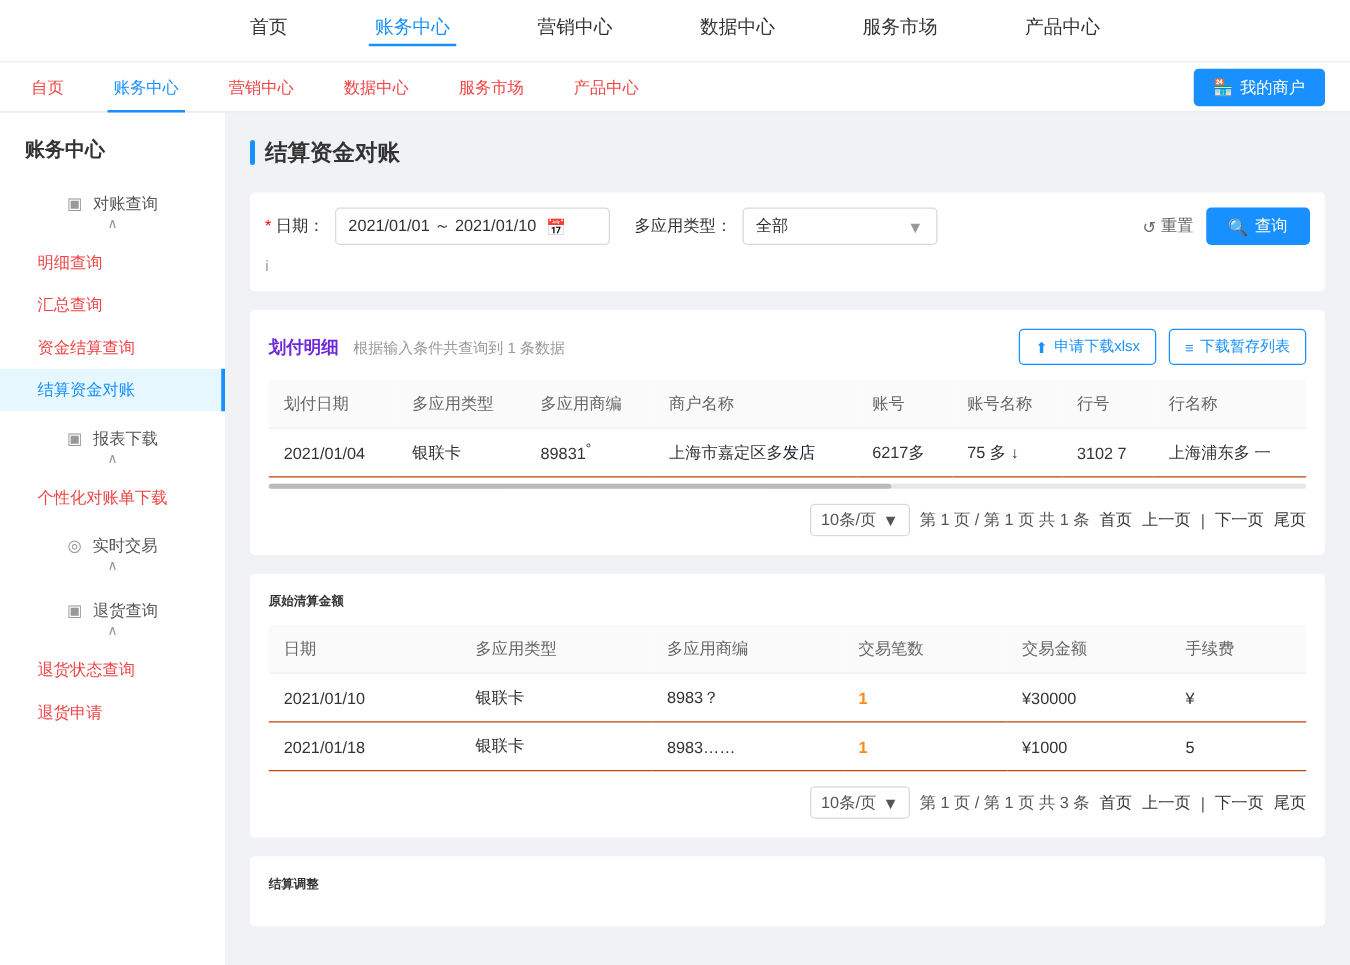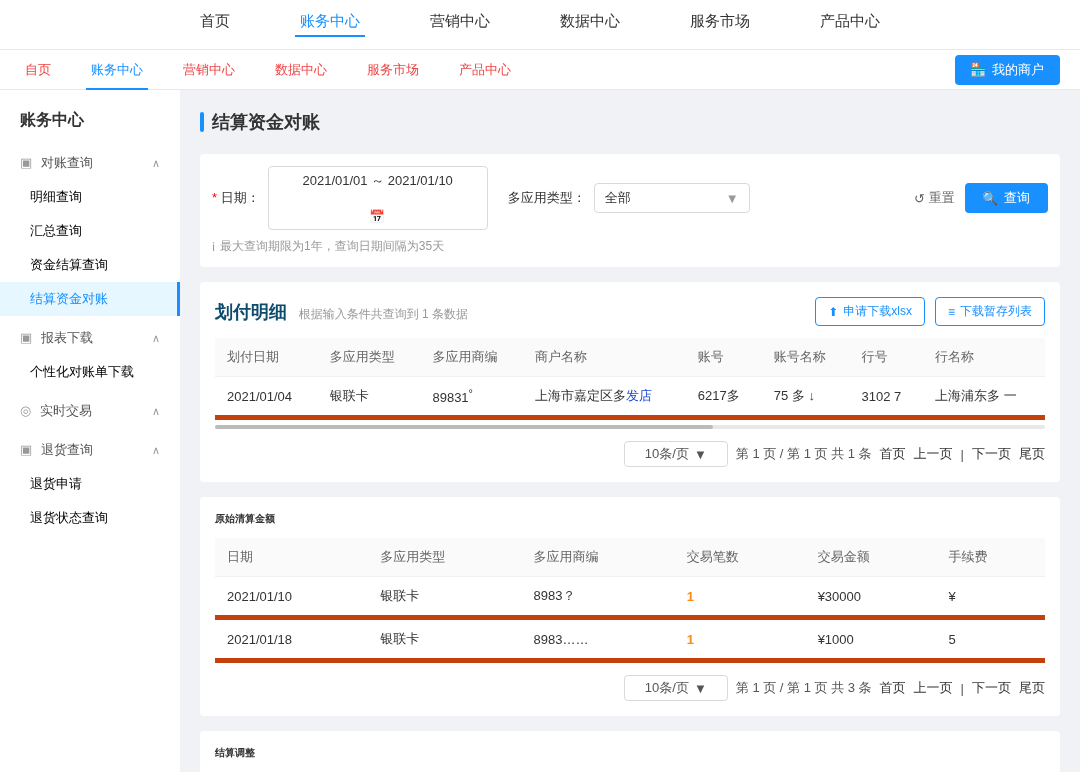--- a/index.html
+++ b/index.html
@@ -18,62 +18,62 @@
     .sub-nav-item.active { color: #1890ff; border-bottom: 2px solid #1890ff; }
     .my-merchant-btn { position: absolute; right: 20px; background: #1890ff; color: #fff; border: none; border-radius: 4px; padding: 6px 16px; cursor: pointer; font-size: 13px; display: flex; align-items: center; gap: 5px; }
 
     
     .main-layout { display: flex; min-height: calc(100vh - 90px); background: #f0f2f5; }
 
     
     .sidebar { width: 180px; background: #fff; padding: 20px 0; flex-shrink: 0; }
     .sidebar-title { font-size: 16px; font-weight: bold; color: #333; padding: 0 20px 15px; }
     .sidebar-group { margin-bottom: 5px; }
-    .sidebar-group-header { display: flex; justify-content: space-between; align-items: center; padding: 8px 20px; font-size: 13px; color: #555; cursor: pointer; }
+    .sidebar-group-header { display: flex; justify-content: space-between; align-items: center; padding: 8px 20px; font-size: 13px; color: #555; cursor: pointer; flex-direction: column; }
     .sidebar-group-header .icon { color: #999; font-size: 11px; }
-    .sidebar-item { padding: 8px 20px 8px 30px; font-size: 13px; color: #000000; cursor: pointer; }
+    .sidebar-item { padding: 8px 20px 8px 30px; font-size: 13px; color: #ef4444; cursor: pointer; }
     .sidebar-item.active { background: #e6f7ff; color: #1890ff; border-right: 3px solid #1890ff; }
 
     
     .content { flex: 1; padding: 20px; overflow: auto; }
     .page-title { font-size: 18px; font-weight: bold; color: #333; margin-bottom: 20px; display: flex; align-items: center; gap: 8px; }
     .page-title-bar { width: 4px; height: 20px; background: #1890ff; border-radius: 2px; }
 
     
     .search-panel { background: #fff; padding: 12px; border-radius: 4px; margin-bottom: 15px; }
     .search-row { display: flex; align-items: center; gap: 20px; flex-wrap: wrap; }
     .search-field { display: flex; align-items: center; gap: 8px; }
     .search-label { font-size: 13px; color: #333; white-space: nowrap; }
-    .date-input { border: 1px solid #d9d9d9; border-radius: 4px; padding: 5px 10px; font-size: 13px; display: flex; align-items: center; gap: 19px; width: 220px; cursor: pointer; flex-direction: column; }
+    .date-input { border: 1px solid #d9d9d9; border-radius: 4px; padding: 5px 10px; font-size: 13px; display: flex; align-items: center; gap: 8px; width: 220px; cursor: pointer; }
     .select-input { border: 1px solid #d9d9d9; border-radius: 4px; padding: 5px 10px; font-size: 13px; display: flex; align-items: center; gap: 8px; width: 156px; cursor: pointer; background: #fff; }
     .select-input .arrow { color: #999; margin-left: auto; }
     .search-actions { margin-left: auto; display: flex; gap: 10px; align-items: center; }
     .reset-btn { color: #666; cursor: pointer; display: flex; align-items: center; gap: 4px; font-size: 13px; }
     .search-btn { background: #1890ff; color: #fff; border: none; border-radius: 4px; padding: 6px 18px; cursor: pointer; font-size: 13px; display: flex; align-items: center; gap: 5px; }
     .hint-text { font-size: 12px; color: #999; margin-top: 8px; display: flex; align-items: center; gap: 5px; }
 
     
     .table-section { background: #fff; border-radius: 4px; padding: 15px; margin-bottom: 15px; }
     .table-header { display: flex; justify-content: space-between; align-items: center; margin-bottom: 12px; }
-    .table-title { font-size: 18px; font-weight: bold; color: #0c4a6e; }
+    .table-title { font-size: 14px; font-weight: bold; color: #6d28d9; }
     .table-subtitle { font-size: 12px; color: #999; margin-left: 8px; }
     .table-actions { display: flex; gap: 10px; }
     .table-action-btn { border: 1px solid #1890ff; color: #1890ff; background: #fff; border-radius: 4px; padding: 5px 12px; cursor: pointer; font-size: 12px; display: flex; align-items: center; gap: 5px; }
 
     table { width: 100%; border-collapse: collapse; font-size: 13px; }
     th { background: #fafafa; color: #666; font-weight: normal; padding: 10px 12px; text-align: left; border-bottom: 1px solid #f0f0f0; white-space: nowrap; }
-    td { padding: 10px 12px; border-bottom: 5px solid #c2410c; color: #333; }
+    td { padding: 10px 12px; border-bottom: 1px solid #c2410c; color: #333; }
 
     
     .scroll-bar { height: 4px; background: #e8e8e8; border-radius: 2px; margin: 5px 0; position: relative; }
     .scroll-thumb { height: 4px; background: #bbb; border-radius: 2px; width: 60%; }
 
     
     .pagination { display: flex; justify-content: flex-end; align-items: center; margin-top: 12px; font-size: 13px; color: #555; gap: 8px; }
-    .page-select { border: 1px solid #d9d9d9; border-radius: 4px; padding: 3px 20px; font-size: 13px; cursor: pointer; display: flex; align-items: center; gap: 5px; }
+    .page-select { border: 1px solid #d9d9d9; border-radius: 4px; padding: 3px 8px; font-size: 13px; cursor: pointer; display: flex; align-items: center; gap: 5px; }
     .page-link { cursor: pointer; color: #333; }
 
     
     .section-title { font-size: 10px; font-weight: bold; color: #333; margin-bottom: 12px; }
 
     
     .orange { color: #fa8c16; font-weight: bold; }
 
     
     .blurred { filter: blur(4px); display: inline-block; }
@@ -148,22 +148,22 @@
     </div>
 
     <div class="sidebar-group">
       <div class="sidebar-group-header">
         <span>
           <span style="color:#999;margin-right:5px;">▣</span>
           <span>退货查询</span>
         </span>
         <span class="icon">∧</span>
       </div>
+      <div class="sidebar-item">退货状态查询</div>
       <div class="sidebar-item">退货申请</div>
-      <div class="sidebar-item">退货状态查询</div>
     </div>
   </div>
 
   <div class="content">
 
     <div class="page-title">
       <div class="page-title-bar"></div>
       <span>结算资金对账</span>
     </div>
 
@@ -192,21 +192,20 @@
             <span>重置</span>
           </span>
           <button class="search-btn">
             <span>🔍</span>
             <span>查询</span>
           </button>
         </div>
       </div>
       <div class="hint-text">
         <span>ℹ</span>
-        <span>最大查询期限为1年，查询日期间隔为35天</span>
       </div>
     </div>
 
     <div class="table-section">
       <div class="table-header">
         <div>
           <span class="table-title">划付明细</span>
           <span class="table-subtitle">根据输入条件共查询到 1 条数据</span>
         </div>
         <div class="table-actions">
@@ -231,21 +230,21 @@
             <th>账号名称</th>
             <th>行号</th>
             <th>行名称</th>
           </tr>
         </thead>
         <tbody>
           <tr>
             <td>2021/01/04</td>
             <td>银联卡</td>
             <td>89831<sup>°</sup></td>
-            <td>上海市嘉定区多<span style="color:#1d4ed8">发店</span></td>
+            <td>上海市嘉定区多<span style="color:#0f172a">发店</span></td>
             <td>6217多</td>
             <td>75 多 ↓</td>
             <td>3102 7</td>
             <td>上海浦东多 一</td>
           </tr>
         </tbody>
       </table>
       <div class="scroll-bar">
         <div class="scroll-thumb"></div>
       </div>

